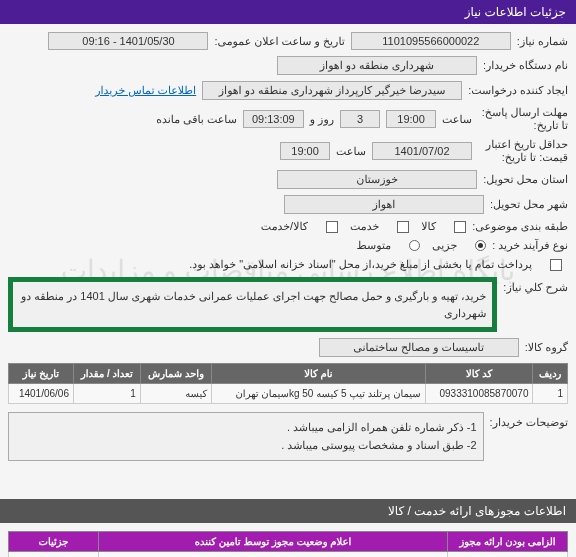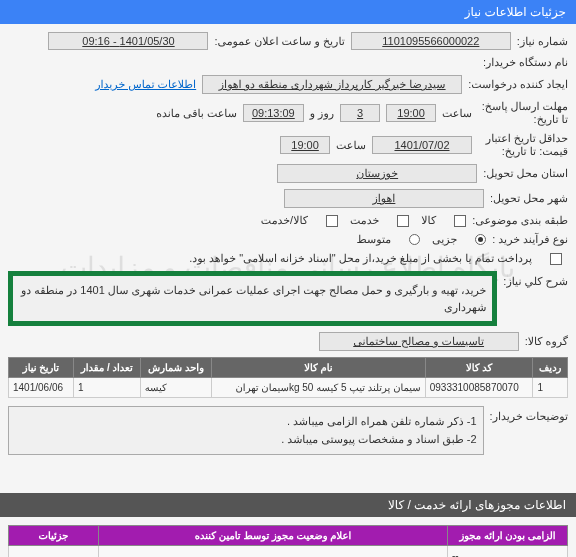--- a/index.html
+++ b/index.html
@@ -19,21 +19,21 @@
   font-size: 28px;
   color: rgba(180,180,180,0.35);
   pointer-events: none;
   z-index: 0;
   text-align: center;
   line-height: 1.4;
   white-space: nowrap;
 }
 .container { width: 576px; position: relative; z-index: 1; }
 .header-bar {
-  background: #3b82f6;
+  background: #4c1d95;
   color: #fff;
   padding: 5px 10px;
   font-size: 12px;
 }
 .content { padding: 8px; }
 .row {
   display: flex;
   align-items: center;
   gap: 6px;
   margin-bottom: 6px;
@@ -44,21 +44,20 @@
   color: #333;
   white-space: nowrap;
 }
 .field {
   background: #e8e8e8;
   border: 1px solid #aaa;
   padding: 2px 8px;
   font-size: 11px;
   min-width: 100px;
   text-align: center;
-  text-decoration: underline;
 }
 .field-wide { min-width: 160px; }
 .field-xwide { min-width: 200px; }
 .link {
   color: #0066cc;
   text-decoration: underline;
   cursor: pointer;
   font-size: 11px;
 }
 .chk-group {
@@ -118,21 +117,21 @@
   background: #666;
   color: #fff;
   padding: 4px;
   border: 1px solid #888;
   font-weight: bold;
 }
 td {
   background: #f8f8f8;
   padding: 4px;
   border: 1px solid #ccc;
-  text-align: left;
+  text-align: right;
 }
 .notes-box {
   border: 1px solid #aaa;
   background: #f0f0f0;
   padding: 6px;
   font-size: 11px;
   line-height: 1.6;
 }
 .bottom-header {
   background: #555;
@@ -164,20 +163,21 @@
 
     <div class="row">
       <span class="label">شماره نیاز:</span>
       <span class="field field-wide">1101095566000022</span>
       <span class="label">تاریخ و ساعت اعلان عمومی:</span>
       <span class="field field-wide">1401/05/30 - 09:16</span>
     </div>
 
     <div class="row">
       <span class="label">نام دستگاه خریدار:</span>
+      <span class="field field-xwide">شهرداری منطقه دو اهواز</span>
     </div>
 
     <div class="row">
       <span class="label">ایجاد کننده درخواست:</span>
       <span class="field field-xwide" style="min-width:260px">سیدرضا خیرگیر کارپرداز  شهرداری منطقه دو اهواز</span>
       <span class="link">اطلاعات تماس خریدار</span>
     </div>
 
     <div class="row">
       <span class="label" style="max-width:90px;white-space:normal">مهلت ارسال پاسخ: تا تاریخ:</span>

